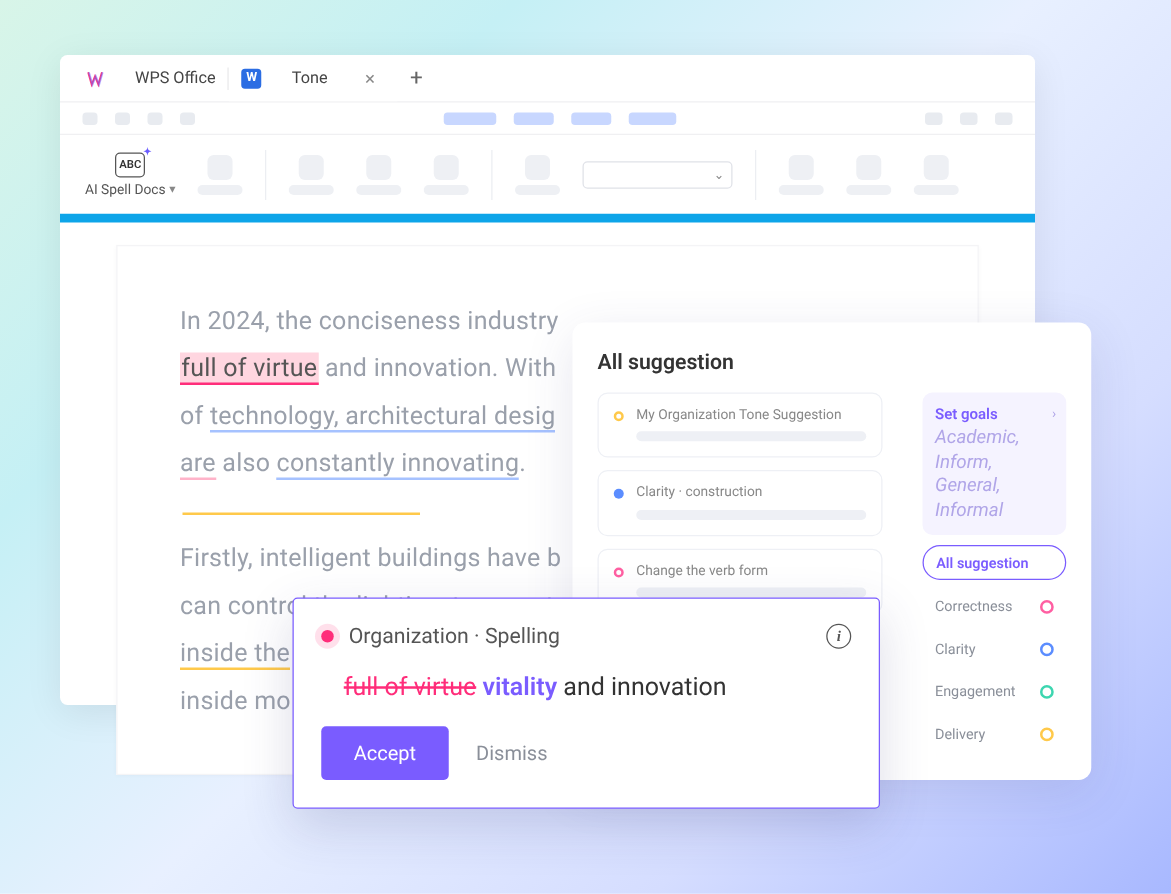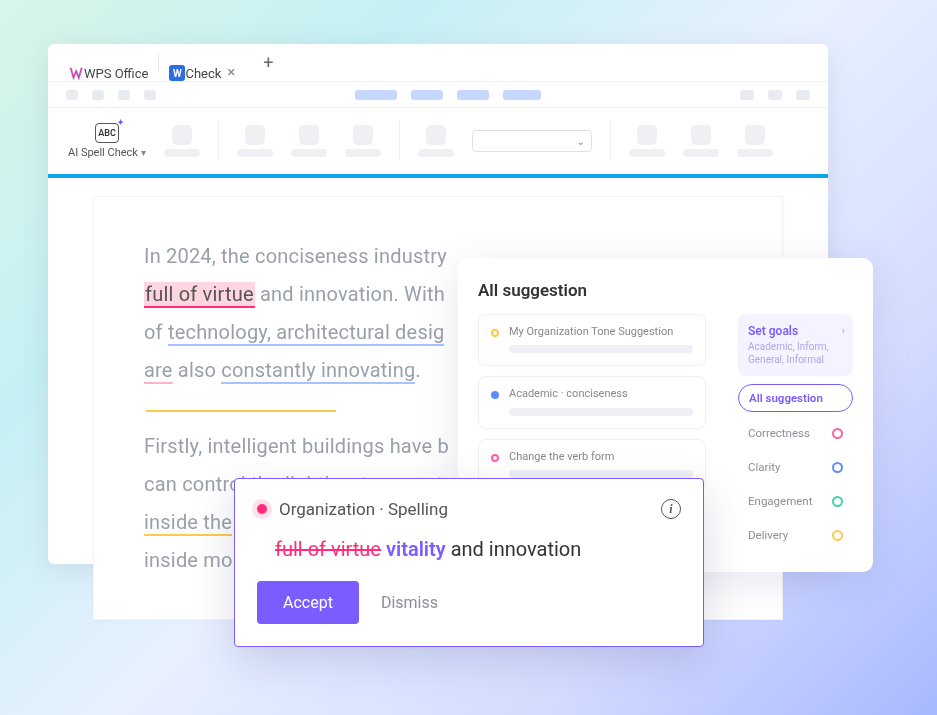--- a/index.html
+++ b/index.html
@@ -23,21 +23,21 @@
   box-shadow: 0 6px 30px rgba(0,0,0,0.08);
 }
 
 .tabbar {
   display: flex;
   align-items: center;
   height: 38px;
   padding: 0 10px;
   border-bottom: 1px solid #f0f0f2;
 }
-.app-tab { display:flex; align-items:flex-end; gap:0; padding:0 10px; height:100%; font-size:13px; color:#444; }
+.app-tab { display:flex; align-items:center; gap:24px; padding:0 10px; height:100%; font-size:13px; color:#444; }
 .app-tab.active { background:#fff; border-top-left-radius:6px; border-top-right-radius:6px;}
 .tabbar .sep { width:1px; height:18px; background:#e5e5e8; }
 .wps-logo { width:16px; height:16px; }
 .w-icon { width:16px; height:16px; background:#2b6de3; border-radius:3px; display:flex; align-items:center; justify-content:center; color:#fff; font-size:10px; font-weight:700;}
 .close-x { color:#888; font-size:15px; margin:0 8px 0 6px; cursor:pointer;}
 .plus { color:#666; font-size:18px; margin-left:10px; cursor:pointer;}
 
 .menubar {
   height: 26px;
   display:flex;
@@ -49,21 +49,21 @@
 .menubar .ph { height:10px; border-radius:3px; background:#e8ebf0; }
 .menubar .ph.blue { background:#c8d7ff; }
 .menubar .spacer { flex:1; }
 
 .toolbar {
   height: 70px;
   display:flex;
   align-items:center;
   padding:0 20px;
   gap:18px;
-  border-bottom:4px solid #0ea5e9;
+  border-bottom:7px solid #0ea5e9;
 }
 .spellcheck-group { display:flex; flex-direction:column; align-items:center; gap:3px; }
 .abc-icon { width:24px; height:20px; border:1.4px solid #555; border-radius:4px; position:relative; font-size:9px; display:flex; align-items:center; justify-content:center; color:#333; font-weight:600;}
 .abc-icon::after{content:"✦"; position:absolute; top:-6px; right:-6px; font-size:8px; color:#6a5cff;}
 .spellcheck-label { font-size:11px; color:#555; display:flex; align-items:center; gap:3px;}
 .tool-ph { background:#eef0f4; border-radius:5px; }
 .tool-block { width:20px; height:20px; }
 .tool-wide { width:36px; height:8px; }
 .tool-stack { display:flex; flex-direction:column; gap:4px; align-items:center;}
 .tool-divider{ width:1px; height:40px; background:#eceef2;}
@@ -120,21 +120,21 @@
 .sug-bar{ height:8px; background:#eef0f5; border-radius:4px; margin-top:6px;}
 
 .sug-right{ width:115px; display:flex; flex-direction:column; gap:8px;}
 .goals-card{
   background:#f5f3ff;
   border-radius:8px;
   padding:10px 10px;
   position:relative;
 }
 .goals-title{ font-size:12px; font-weight:600; color:#7a5cff;}
-.goals-sub{ font-size:10px; color:#b0a5e8; line-height:1.3; margin-top:2px;}
+.goals-sub{ font-size:15px; color:#b0a5e8; line-height:1.3; margin-top:2px;font-style:italic;}
 .goals-chev{ position:absolute; right:8px; top:10px; color:#b0a5e8; font-size:11px;}
 .pill{
   border-radius:14px;
   padding:6px 10px;
   font-size:11.5px;
   display:flex;
   align-items:center;
   justify-content:space-between;
 }
 .pill.active{
@@ -196,21 +196,21 @@
     <div class="app-tab">
       <svg class="wps-logo" viewBox="0 0 24 24">
           <path d="M4 5 L8 19 L12 9 L16 19 L20 5" stroke="#ff3d7f" stroke-width="2.2" fill="none" stroke-linecap="round"></path>
           <path d="M4 5 L8 19 L12 9 L16 19 L20 5" stroke="#6a5cff" stroke-width="2.2" fill="none" stroke-linecap="round" opacity="0.5" transform="translate(1,0)"></path>
         </svg>
       <span>WPS Office</span>
     </div>
     <div class="sep"></div>
     <div class="app-tab active">
       <span class="w-icon">W</span>
-      <span>Check</span>
+      <span>Tone</span>
       <span class="close-x">×</span>
     </div>
     <span class="plus">+</span>
   </div>
 
   <div class="menubar">
     <div class="ph" style="width:12px"></div>
     <div class="ph" style="width:12px"></div>
     <div class="ph" style="width:12px"></div>
     <div class="ph" style="width:12px"></div>
@@ -224,21 +224,21 @@
     <div class="ph" style="width:14px"></div>
     <div class="ph" style="width:14px"></div>
   </div>
 
   <div class="toolbar">
     <div class="spellcheck-group">
       <div class="abc-icon">
           <span>ABC</span>
         </div>
       <div class="spellcheck-label">
-          <span>AI Spell Check</span>
+          <span>AI Spell Docs</span>
           <span class="chev">▾</span>
         </div>
     </div>
     <div class="tool-stack">
         <div class="tool-ph tool-block"></div>
         <div class="tool-ph tool-wide"></div>
       </div>
     <div class="tool-divider"></div>
     <div class="tool-stack">
         <div class="tool-ph tool-block"></div>
@@ -297,21 +297,21 @@
       <div class="sug-card">
         <div class="dot yellow-ring"></div>
         <div style="flex:1">
           <div class="sug-card-txt">My Organization Tone Suggestion</div>
           <div class="sug-bar"></div>
         </div>
       </div>
       <div class="sug-card">
         <div class="dot blue"></div>
         <div style="flex:1">
-          <div class="sug-card-txt">Academic · conciseness</div>
+          <div class="sug-card-txt">Clarity · construction</div>
           <div class="sug-bar"></div>
         </div>
       </div>
       <div class="sug-card">
         <div class="dot pink-ring"></div>
         <div style="flex:1">
           <div class="sug-card-txt">Change the verb form</div>
           <div class="sug-bar"></div>
         </div>
       </div>

